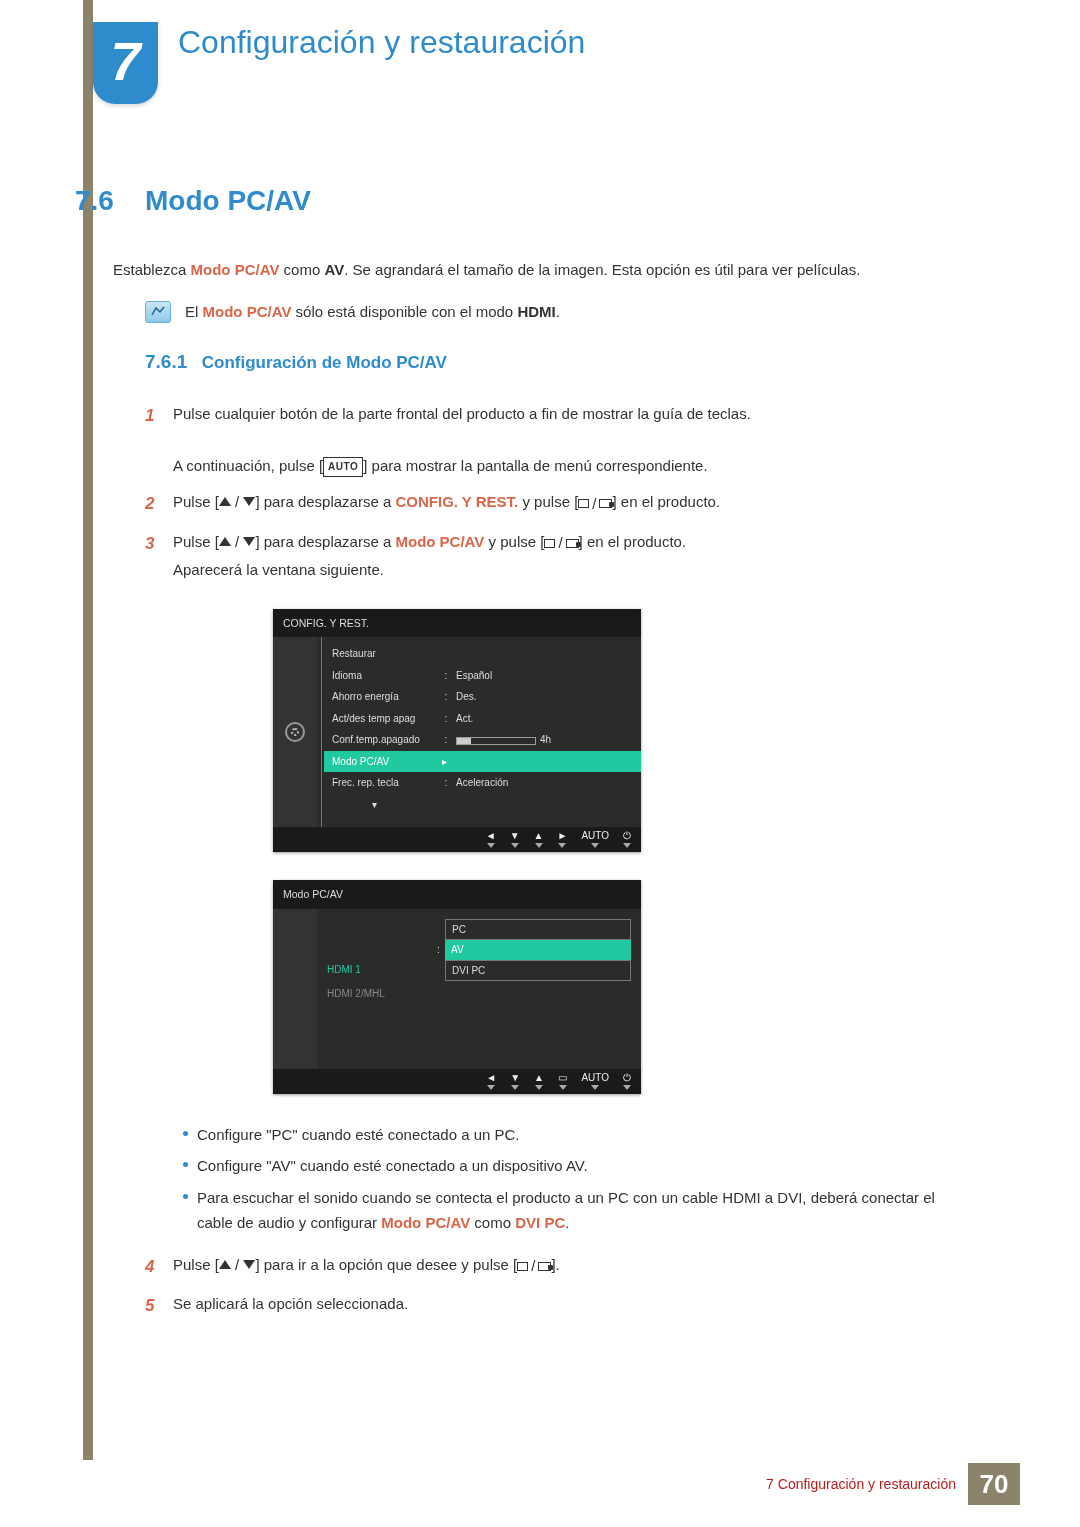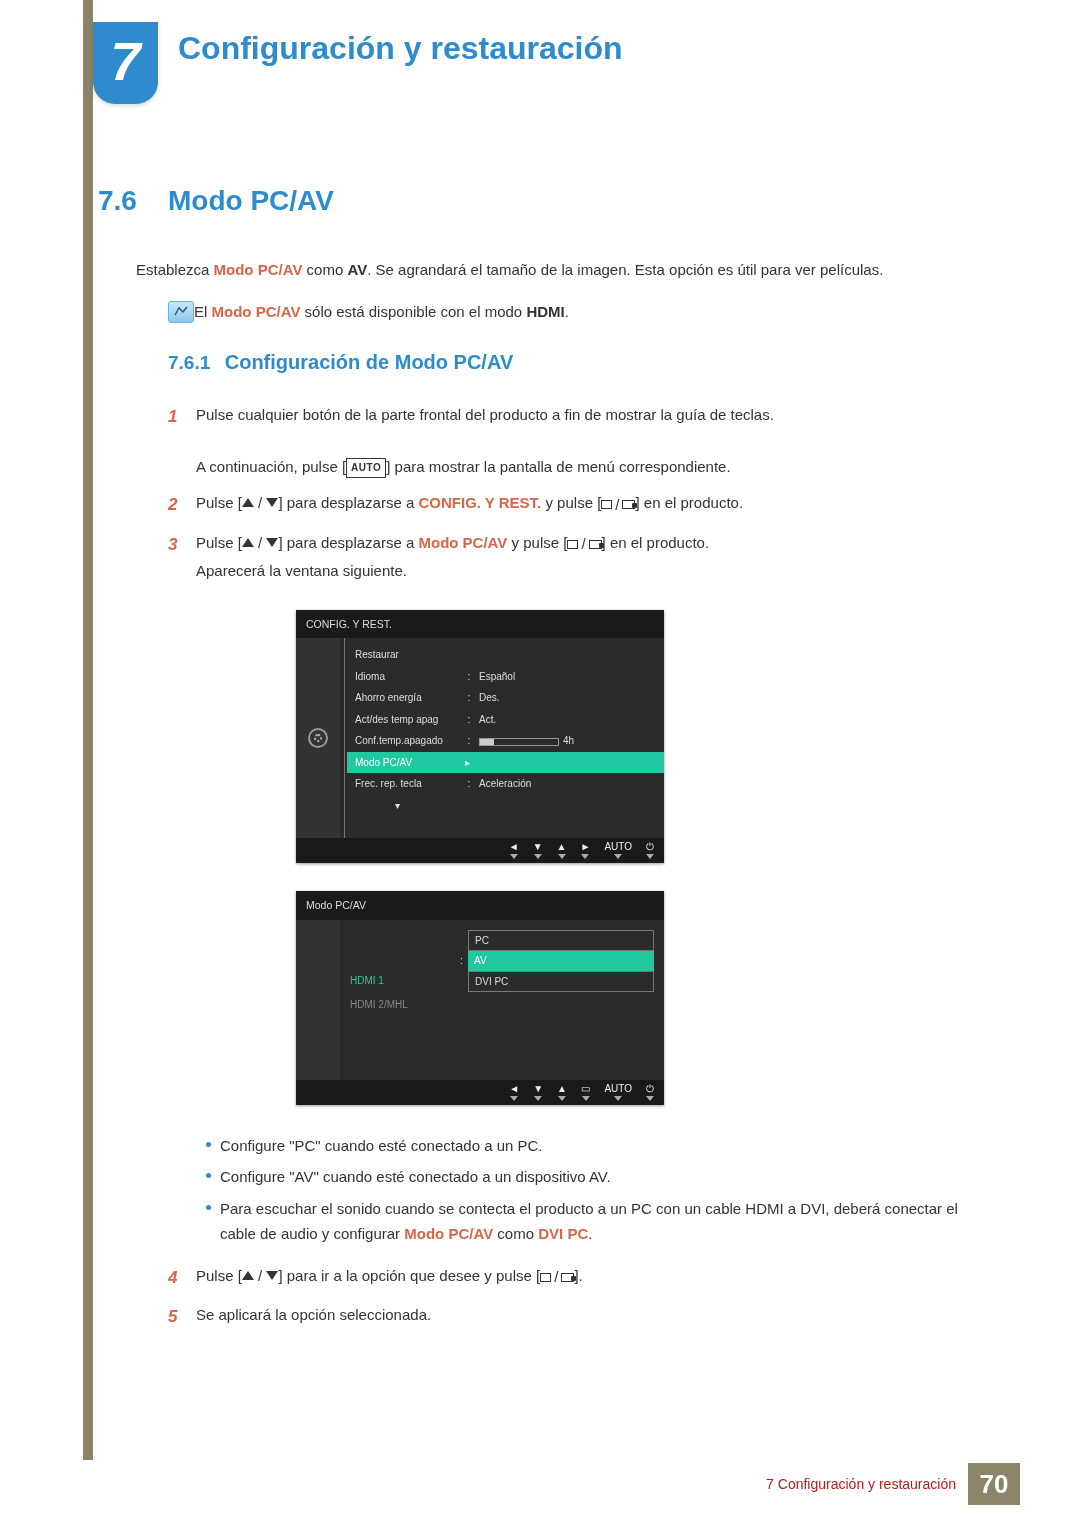--- a/index.html
+++ b/index.html
@@ -32,28 +32,28 @@
     font-size: 54px;
     font-weight: bold;
     font-style: italic;
     text-align: center;
     line-height: 78px;
     box-shadow: 0 2px 4px rgba(0,0,0,0.15);
   }
   .chapter-title {
     position: absolute;
     left: 178px;
-    top: 30px;
+    top: 24px;
     font-size: 32px;
-    font-weight: bold;
+    font-weight: normal;
     color: #2e8bcc;
   }
   .content {
     position: absolute;
-    left: 98px;
+    left: 75px;
     top: 185px;
     width: 870px;
   }
   .sec-row {
     display: flex;
     align-items: baseline;
     margin-bottom: 40px;
   }
   .sec-num {
     width: 70px;
@@ -71,39 +71,39 @@
     font-size: 15px;
     line-height: 1.7;
     color: #333;
   }
   .em { color: #d9664a; font-weight: bold; }
   .bold { font-weight: bold; }
   .note-row {
     margin-left: 70px;
     display: flex;
     align-items: center;
-    gap: 0;
+    gap: 14px;
     margin-top: 18px;
     margin-bottom: 28px;
     font-size: 15px;
     text-align: center;
   }
   .note-icon {
     width: 26px; height: 22px;
     background: linear-gradient(#c9e6f7,#8fc9ea);
     border: 1px solid #6bb0d6;
     border-radius: 3px;
     display: flex; align-items: center; justify-content: center;
   }
   .subsec-row {
     margin-left: 70px;
     margin-bottom: 28px;
   }
   .subsec-num { color:#2e8bcc; font-weight:bold; font-size:19px; margin-right:10px;}
-  .subsec-title { color:#2e8bcc; font-weight:bold; font-size:20px;}
+  .subsec-title { color:#2e8bcc; font-weight:bold; font-size:17px;}
   ol.steps {
     list-style: none;
     margin-left: 70px;
     counter-reset: none;
   }
   ol.steps > li {
     display: flex;
     margin-bottom: 10px;
     font-size: 15px;
     line-height: 1.75;
@@ -162,21 +162,21 @@
   .osd-left {
     width: 44px;
     background: #333;
     display:flex; align-items:center; justify-content:center;
   }
   .gear {
     width:20px;height:20px;border:2px solid #999;border-radius:50%;
     position:relative;
   }
   .gear::before{content:"";position:absolute;inset:4px;border:2px dotted #bbb;border-radius:50%;}
-  .osd-right { flex:1; padding: 6px 10px 22px 8px; }
+  .osd-right { flex:1; padding: 6px 10px 12px 8px; }
   .osd-row { display:flex; padding: 2px 0; align-items:center; font-size:10px;}
   .osd-row .lab { width: 110px; }
   .osd-row .col { width: 8px; text-align:center;}
   .osd-row .val { flex:1; padding-left:6px;}
   .osd-row.selected { background:#20c9a0; color:#fff; margin:0 -10px 0 -8px; padding:2px 10px 2px 8px;}
   .osd-row.selected .arrow-r{float:right;}
   .tree-line { border-left:1px solid #777; margin-left:4px; padding-left:10px;}
   .slider-bar{ display:inline-block; width:80px; height:8px; border:1px solid #999; vertical-align:middle; margin-right:4px;}
   .slider-bar .fill{ display:block; width:18%; height:100%; background:#ccc;}
   .osd-nav {

